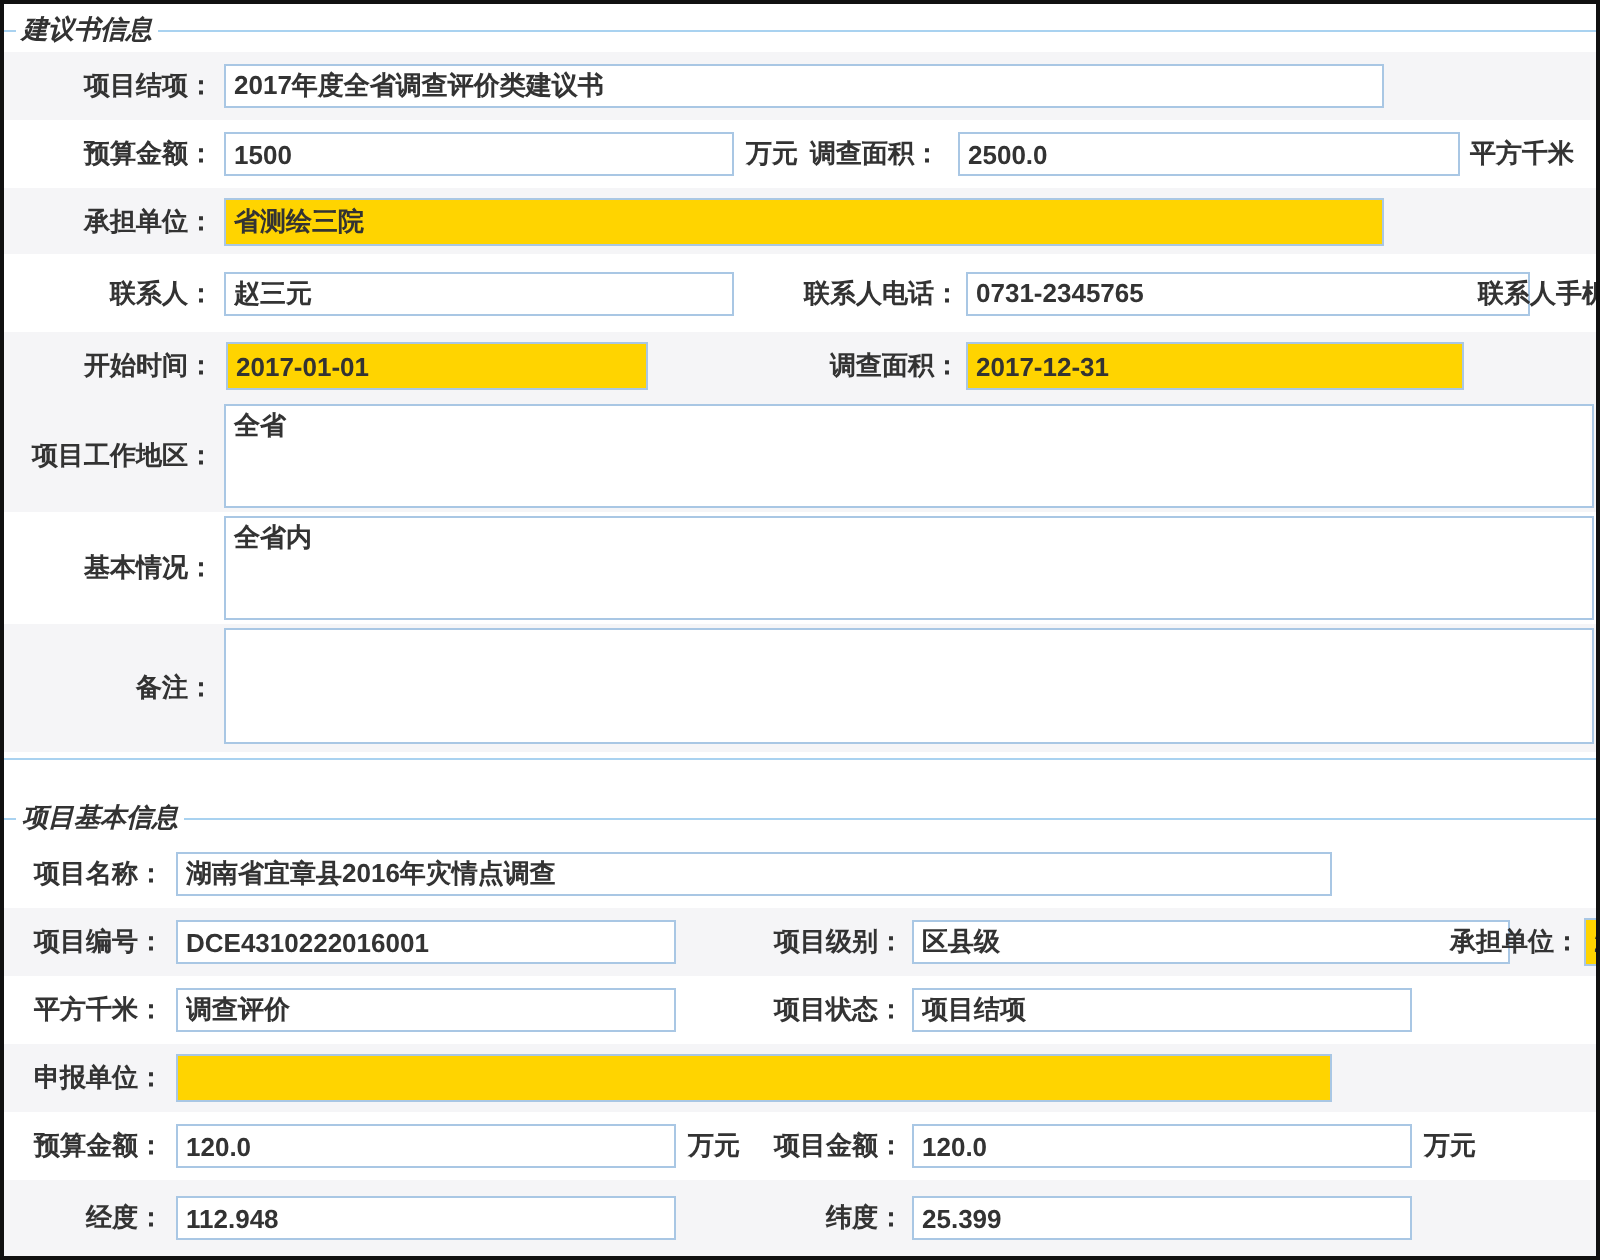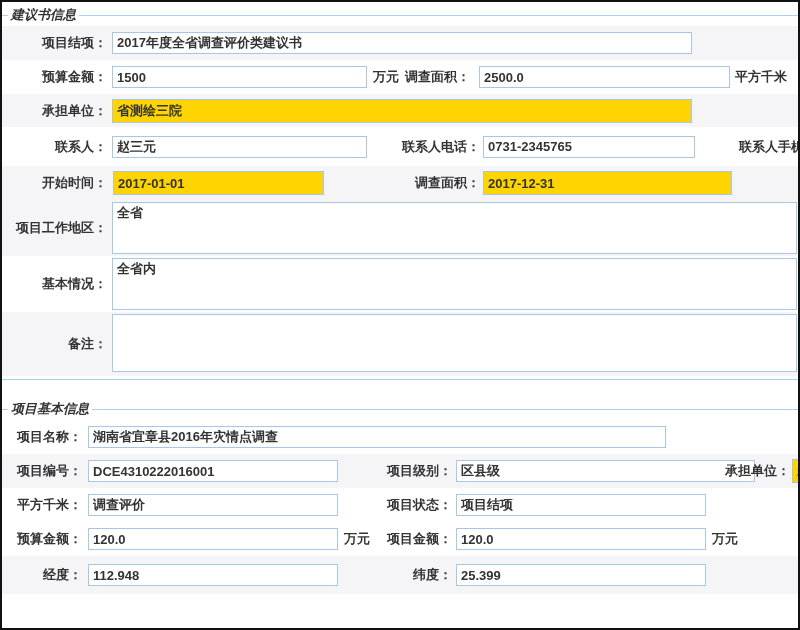--- a/index.html
+++ b/index.html
@@ -72,21 +72,21 @@
 
     <div class="row alt" style="height:33px">
       <div class="lbl" style="left:0;width:105px">承担单位：</div>
       <input class="ipt hl" style="left: 110px; width: 580px;" readonly="" value="省测绘三院">
     </div>
 
     <div class="row" style="height:39px">
       <div class="lbl" style="left:0;width:105px">联系人：</div>
       <input class="ipt" style="left: 110px; width: 255px;" readonly="" value="赵三元">
       <div class="lbl" style="left:368px;width:110px">联系人电话：</div>
-      <input class="ipt" style="left: 481px; width: 212px;" readonly="" value="0731-2345765">
+      <input class="ipt" style="left: 481px; width: 282px;" readonly="" value="0731-2345765">
       <span class="unit" style="left:737px">联系人手机</span>
     </div>
 
     <div class="row alt" style="height:34px">
       <div class="lbl" style="left:0;width:105px">开始时间：</div>
       <input class="ipt hl" style="left: 111px; width: 211px;" readonly="" value="2017-01-01">
       <div class="lbl" style="left:368px;width:110px">调查面积：</div>
       <input class="ipt hl" style="left: 481px; width: 249px;" readonly="" value="2017-12-31">
     </div>
 
@@ -131,20 +131,24 @@
       <input class="ipt hl" style="left: 790px; width: 60px;" readonly="" value="2">
     </div>
 
     <div class="row" style="height:34px">
       <div class="lbl" style="left:0;width:80px">平方千米：</div>
       <input class="ipt" style="left: 86px; width: 250px;" readonly="" value="调查评价">
       <div class="lbl" style="left:370px;width:80px">项目状态：</div>
       <input class="ipt" style="left: 454px; width: 250px;" readonly="" value="项目结项">
     </div>
 
+    <div class="row alt" style="height:34px">
+      <div class="lbl" style="left:0;width:80px">申报单位：</div>
+      <input class="ipt hl" style="left: 86px; width: 578px;" readonly="" value="">
+    </div>
 
     <div class="row" style="height:34px">
       <div class="lbl" style="left:0;width:80px">预算金额：</div>
       <input class="ipt" style="left: 86px; width: 250px;" readonly="" value="120.0">
       <span class="unit" style="left:342px">万元</span>
       <div class="lbl" style="left:370px;width:80px">项目金额：</div>
       <input class="ipt" style="left: 454px; width: 250px;" readonly="" value="120.0">
       <span class="unit" style="left:710px">万元</span>
     </div>
 

